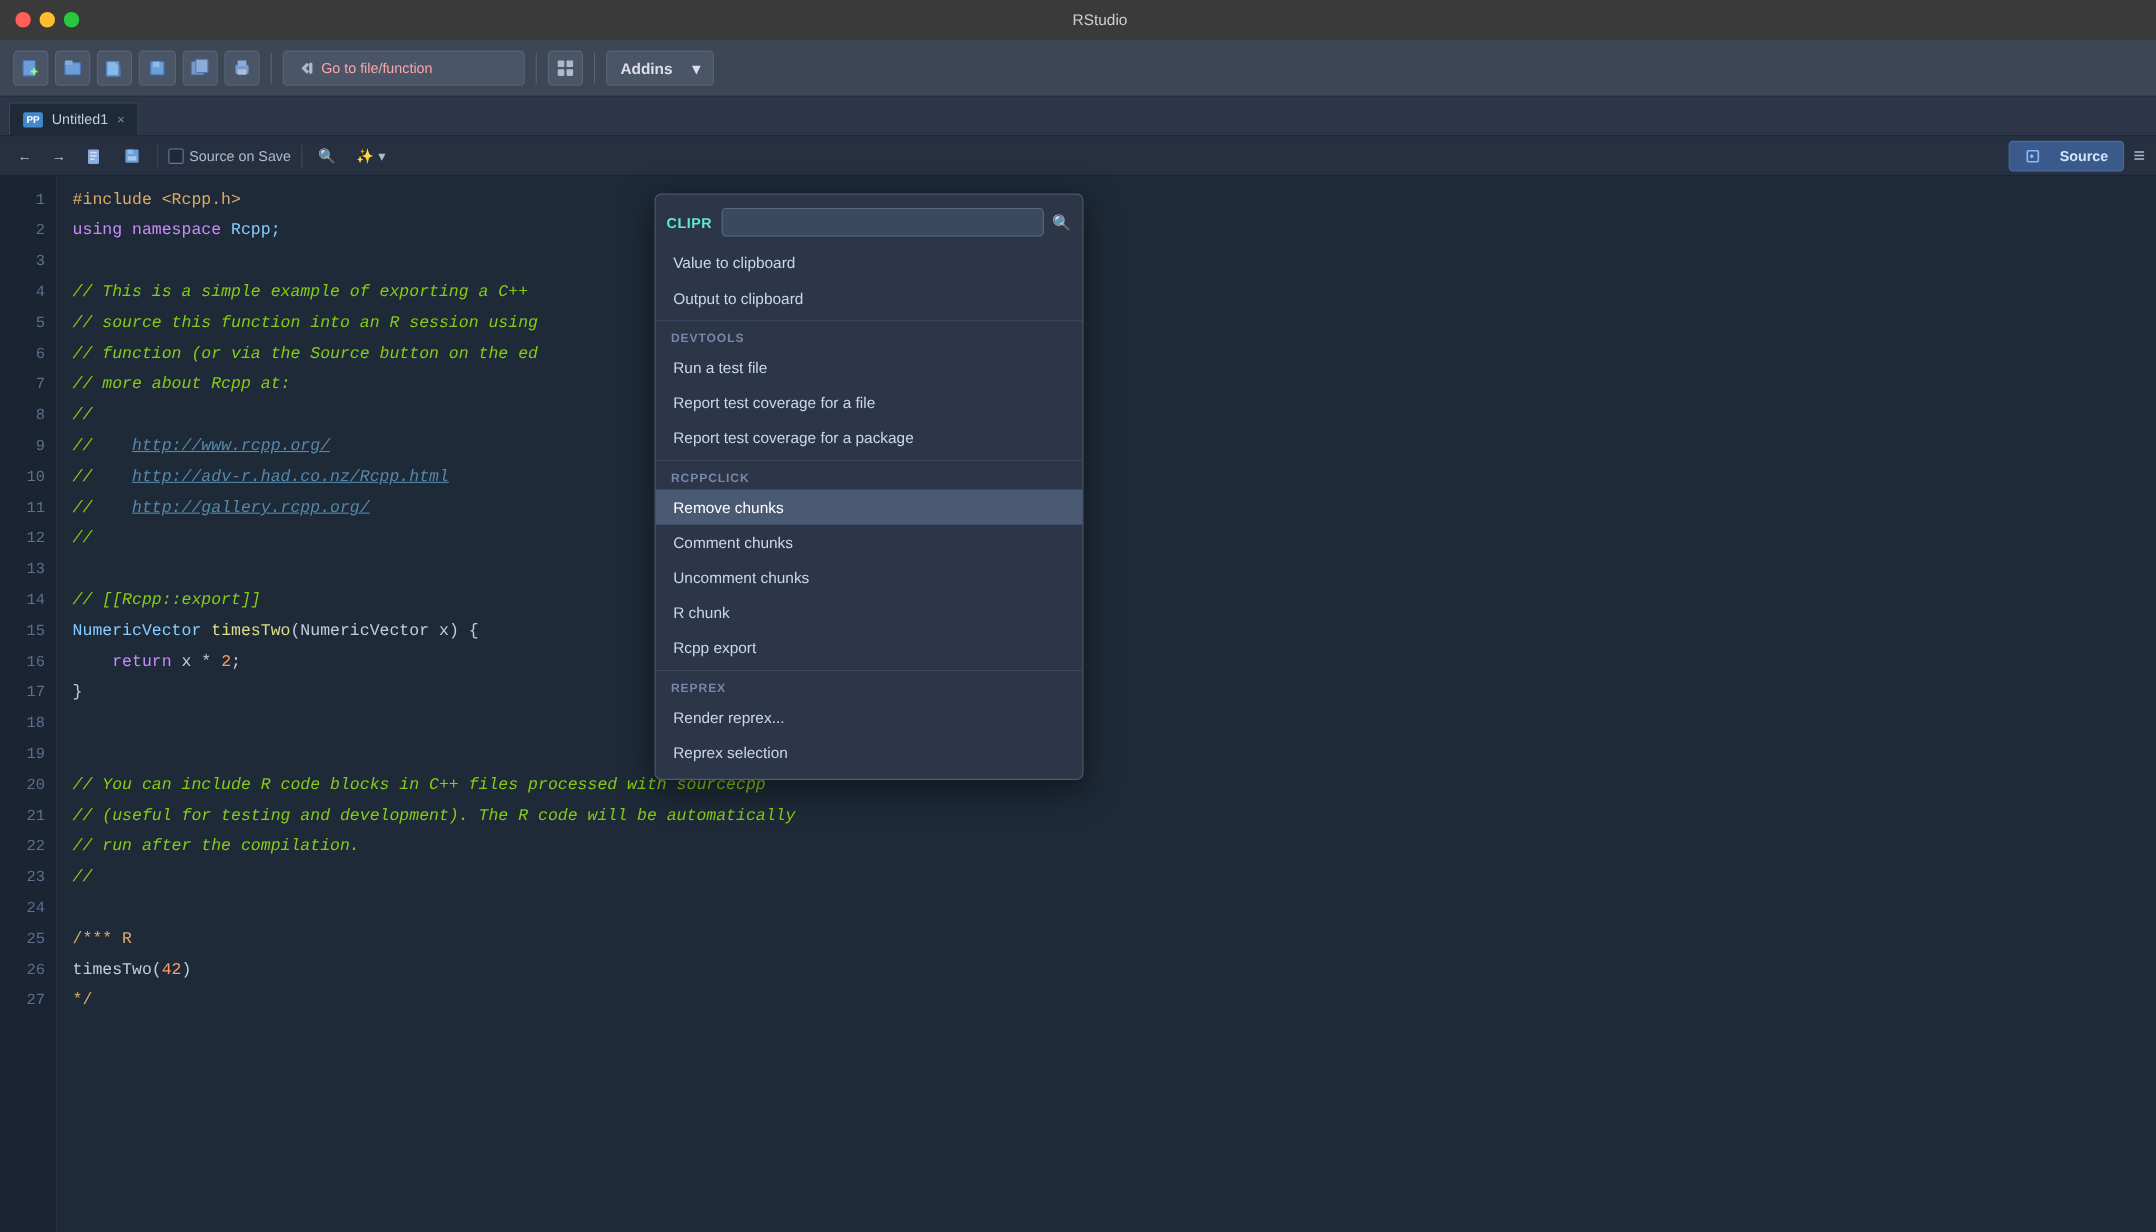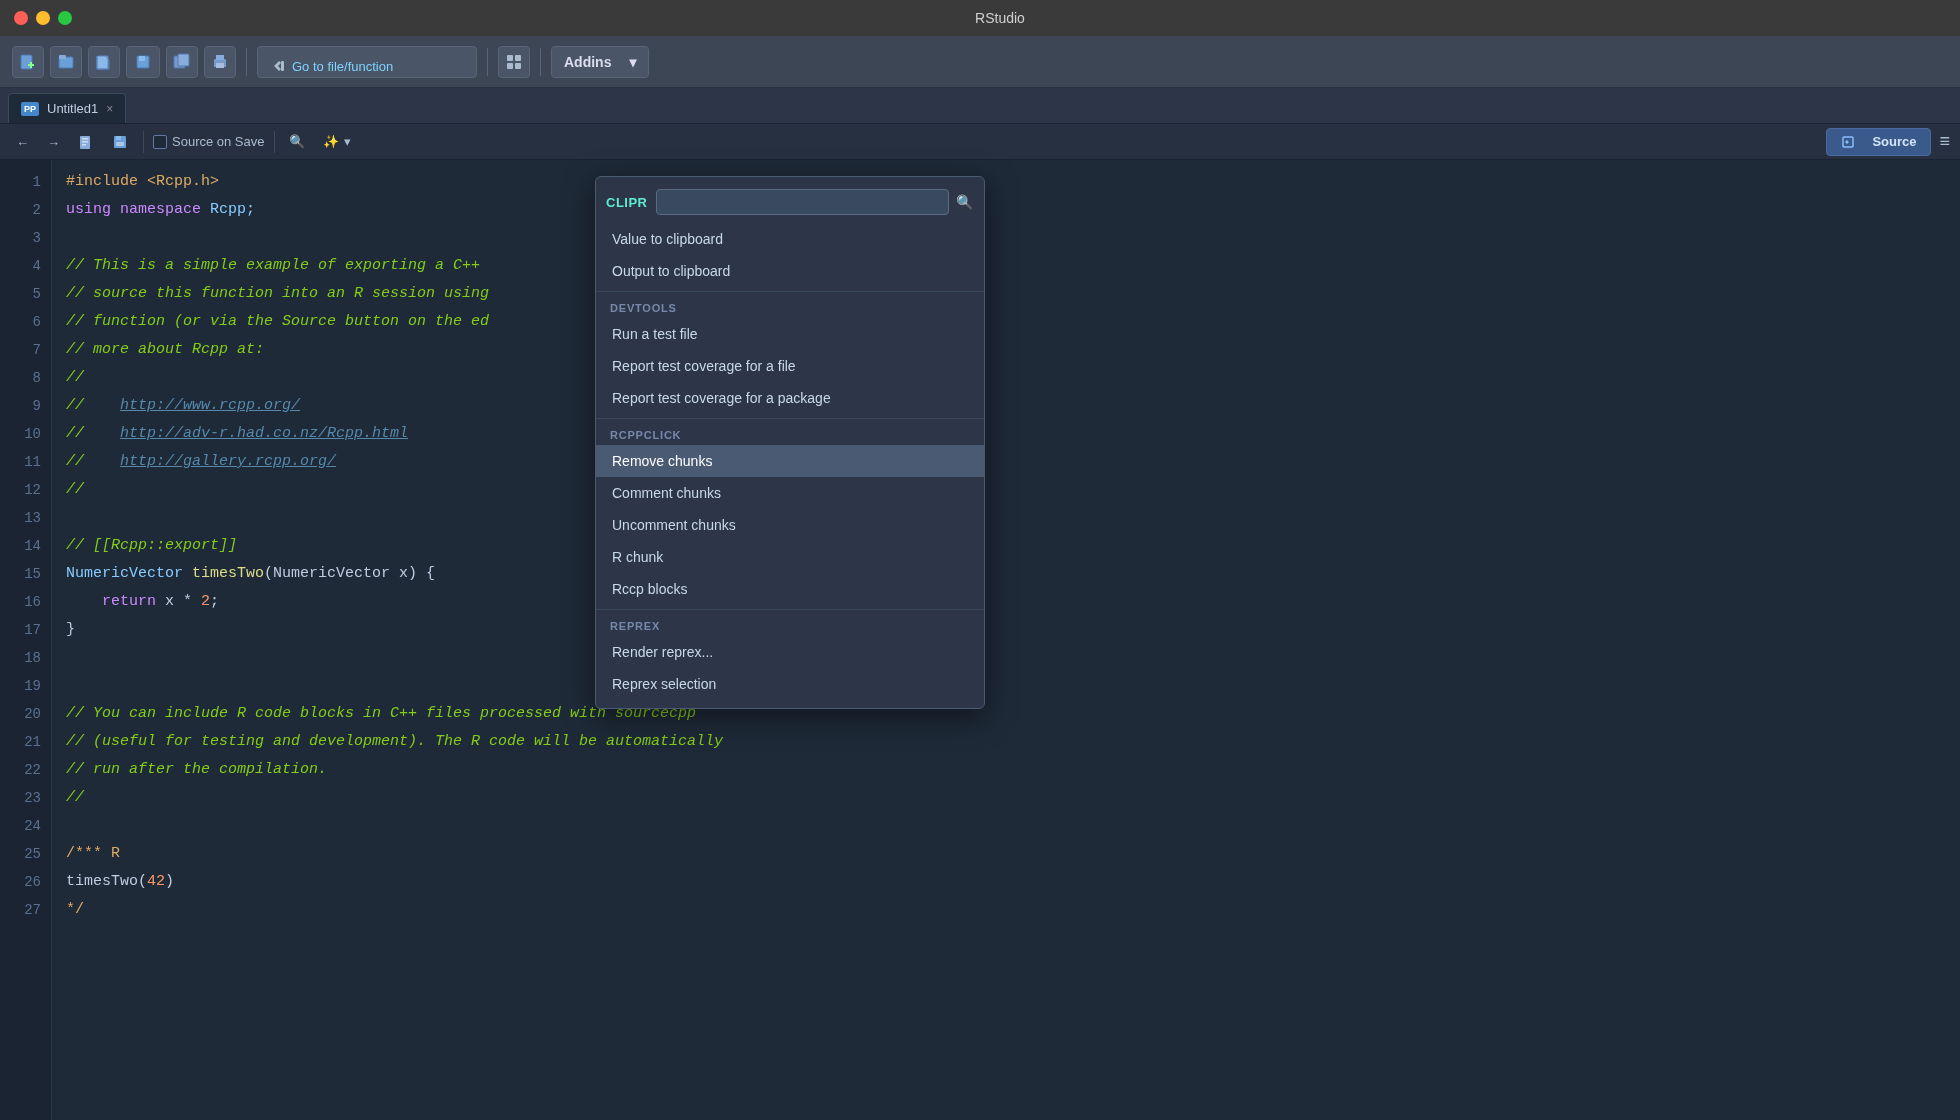--- a/index.html
+++ b/index.html
@@ -79,25 +79,26 @@
       cursor: pointer;
       display: flex;
       align-items: center;
       justify-content: center;
       font-size: 16px;
     }
     .goto-btn {
       background: #4a5568;
       border: 1px solid #5a6478;
       border-radius: 4px;
-      color: #7dd3fc;
+      color: #fca5a5;
       height: 32px;
       padding: 12px 14px;
       cursor: pointer;
       display: flex;
+      align-items: center;
       gap: 6px;
       font-size: 13px;
       min-width: 220px;
     }
     .addins-btn {
       background: #4a5568;
       border: 1px solid #5a6478;
       border-radius: 4px;
       color: #dde;
       height: 32px;
@@ -563,20 +564,20 @@
         <div class="menu-section-label">DEVTOOLS</div>
         <div class="menu-item">Run a test file</div>
         <div class="menu-item">Report test coverage for a file</div>
         <div class="menu-item">Report test coverage for a package</div>
         <div class="menu-divider"></div>
         <div class="menu-section-label">RCPPCLICK</div>
         <div class="menu-item highlighted">Remove chunks</div>
         <div class="menu-item">Comment chunks</div>
         <div class="menu-item">Uncomment chunks</div>
         <div class="menu-item">R chunk</div>
-        <div class="menu-item">Rccp blocks</div>
+        <div class="menu-item">Rcpp export</div>
         <div class="menu-divider"></div>
         <div class="menu-section-label">REPREX</div>
         <div class="menu-item">Render reprex...</div>
         <div class="menu-item">Reprex selection</div>
       </div>
   </div>
 </div>
 
 </body></html>

